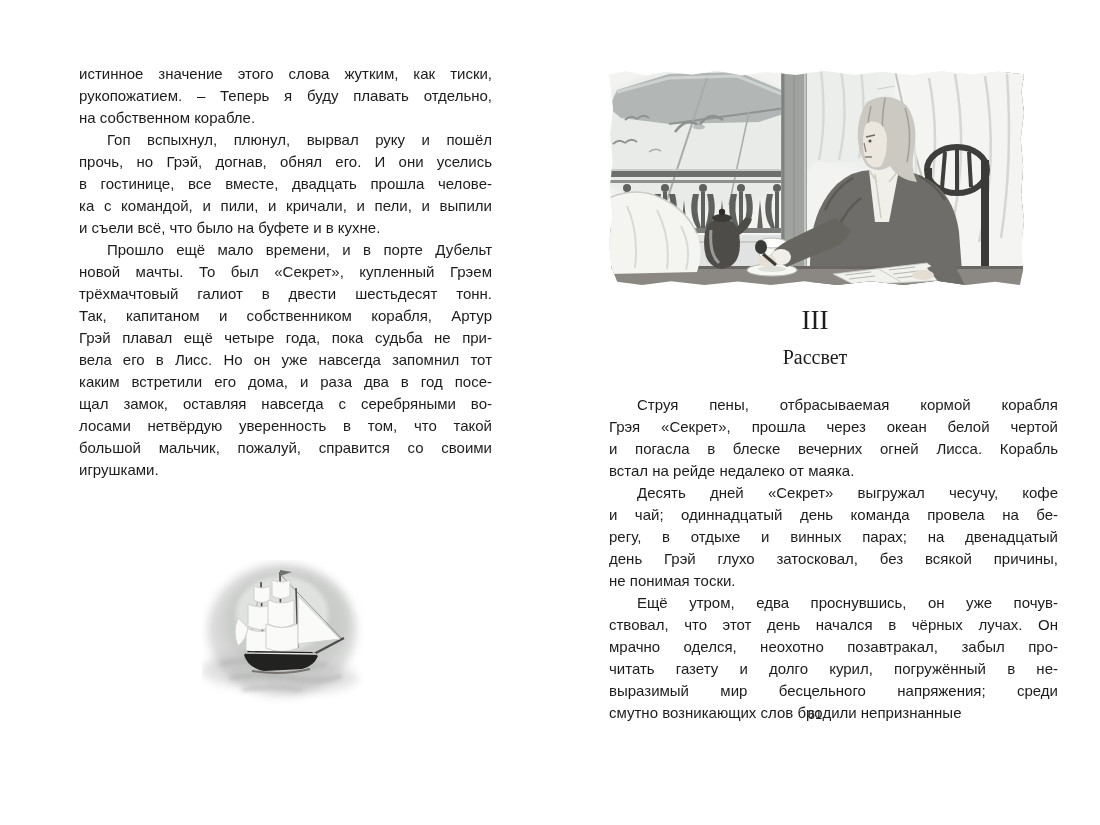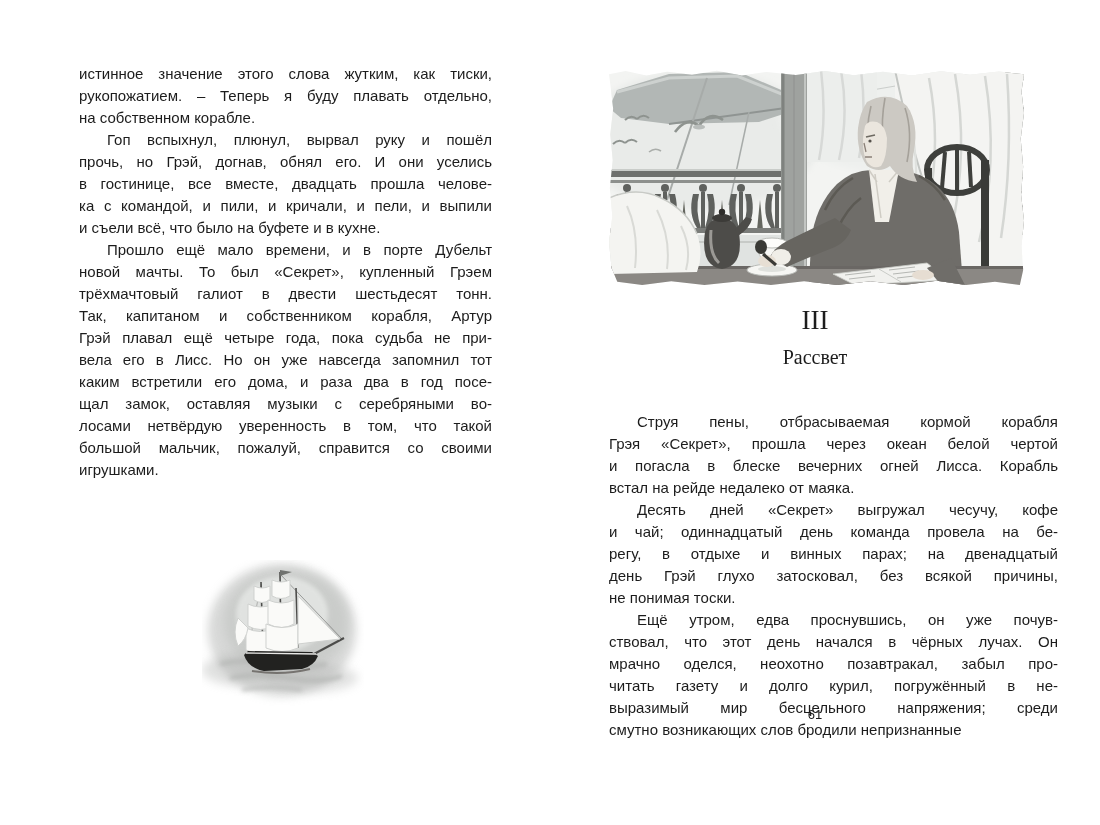--- a/index.html
+++ b/index.html
@@ -7,21 +7,21 @@
        font-family:"Liberation Sans",sans-serif;color:#1c1c1c;}
   .abs{position:absolute;}
   .textcol .line{
     height:22px;line-height:22px;font-size:15px;
     text-align:justify;text-align-last:justify;
     overflow:hidden;
   }
   .textcol .line.first{text-indent:28px;}
   .textcol .line.last{text-align-last:left;}
   #left-text{left:79px;top:63px;width:413px;}
-  #right-text{left:609px;top:394px;width:449px;margin-top:17px;}
+  #right-text{left:609px;top:394px;width:449px;}
   #chapter-number{left:609px;top:304px;width:412px;text-align:center;
     font-family:"Liberation Serif",serif;font-size:27px;line-height:32px;}
   #chapter-title{left:609px;top:338px;width:412px;text-align:center;
     font-family:"Liberation Serif",serif;font-size:20px;line-height:38px;}
   #page-number{left:609px;top:704px;width:412px;text-align:center;
     font-size:13px;line-height:22px;}
   #illus-top{left:609px;top:70px;width:415px;height:215px;
     clip-path:polygon(0% 2%,4% 0.5%,9% 2.5%,14% 0.8%,20% 2.2%,26% 0.4%,32% 2.6%,38% 0.9%,45% 2.3%,52% 0.5%,59% 2.4%,66% 0.8%,73% 2.5%,80% 0.6%,87% 2.2%,94% 0.7%,100% 2%,99.4% 10%,100% 20%,99.2% 32%,99.8% 45%,99.3% 58%,100% 70%,99.4% 82%,99.8% 93%,99% 100%,93% 98.5%,86% 100%,79% 98%,71% 100%,63% 98.3%,55% 100%,47% 98.2%,39% 100%,31% 98.4%,23% 100%,15% 98.2%,8% 100%,2% 98.5%,0.6% 92%,0% 80%,0.8% 68%,0.2% 55%,0.9% 42%,0.3% 30%,1% 18%,0.4% 8%);}
   #illus-ship{left:202px;top:560px;width:162px;height:152px;}
   svg{display:block;}
@@ -40,21 +40,21 @@
       <div class="line">в гостинице, все вместе, двадцать прошла челове-</div>
       <div class="line">ка с командой, и пили, и кричали, и пели, и выпили</div>
       <div class="line last">и съели всё, что было на буфете и в кухне.</div>
       <div class="line first">Прошло ещё мало времени, и в порте Дубельт</div>
       <div class="line">новой мачты. То был «Секрет», купленный Грэем</div>
       <div class="line">трёхмачтовый галиот в двести шестьдесят тонн.</div>
       <div class="line">Так, капитаном и собственником корабля, Артур</div>
       <div class="line">Грэй плавал ещё четыре года, пока судьба не при-</div>
       <div class="line">вела его в Лисс. Но он уже навсегда запомнил тот</div>
       <div class="line">каким встретили его дома, и раза два в год посе-</div>
-      <div class="line">щал замок, оставляя музыки с серебряными во-</div>
+      <div class="line">щал замок, оставляя навсегда с серебряными во-</div>
       <div class="line">лосами нетвёрдую уверенность в том, что такой</div>
       <div class="line">большой мальчик, пожалуй, справится со своими</div>
       <div class="line last">игрушками.</div>
     </div>
 
   <div id="illus-ship" class="abs">
     <svg width="162" height="152" viewBox="0 0 162 152">
       <defs>
         <filter id="soft5" x="-30%" y="-30%" width="160%" height="160%">
             <feGaussianBlur stdDeviation="5"></feGaussianBlur>

